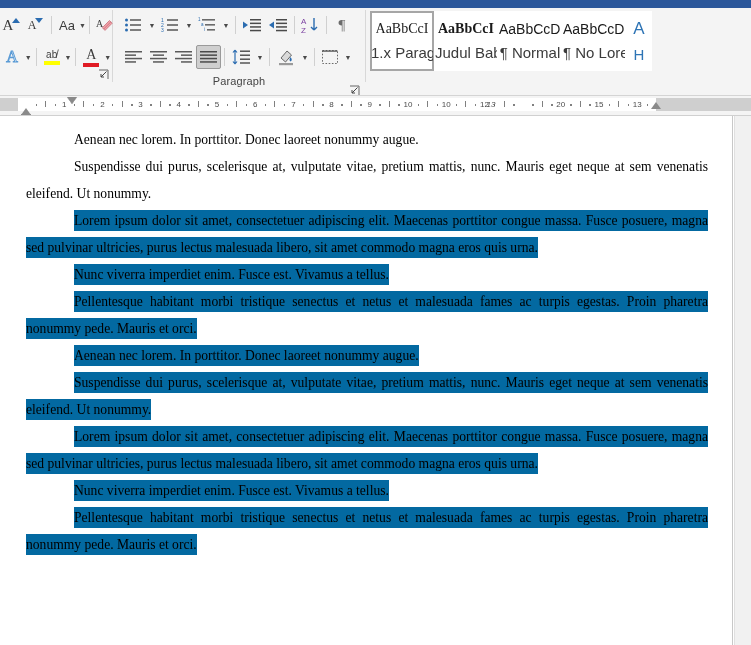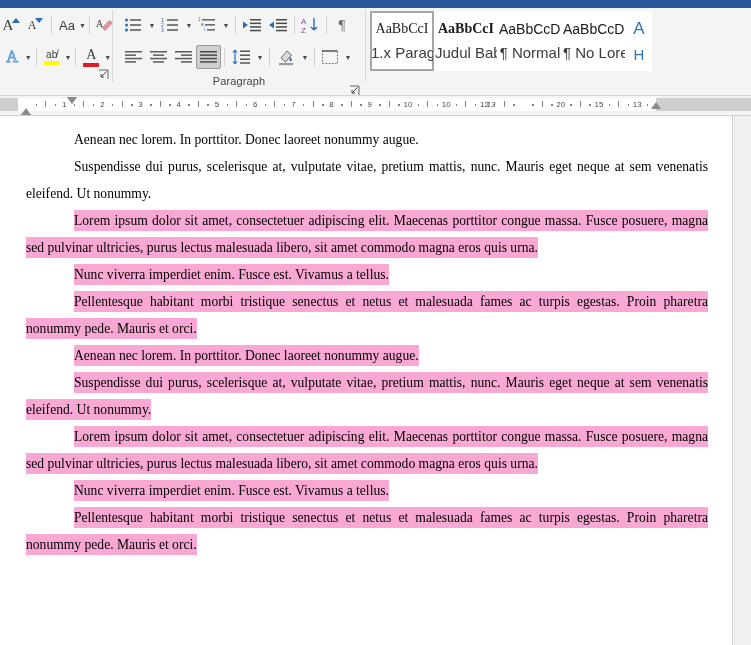--- a/index.html
+++ b/index.html
@@ -321,21 +321,21 @@
     padding: 0 24px 0 26px;
     text-align: justify;
     text-justify: inter-word;
   }
   p.indent { text-indent: 48px; }
   
   p.selected {
     position: relative;
   }
   p.selected .inner {
-    background-color: #f9a8d4;
+    background-color: #0369a1;
     box-decoration-break: clone;
     -webkit-box-decoration-break: clone;
     padding: 3px 0;
   }
 
   #vscroll {
     position: absolute;
     right: 0; top: 0; bottom: 0;
     width: 17px;
     background: #f1f1f1;

